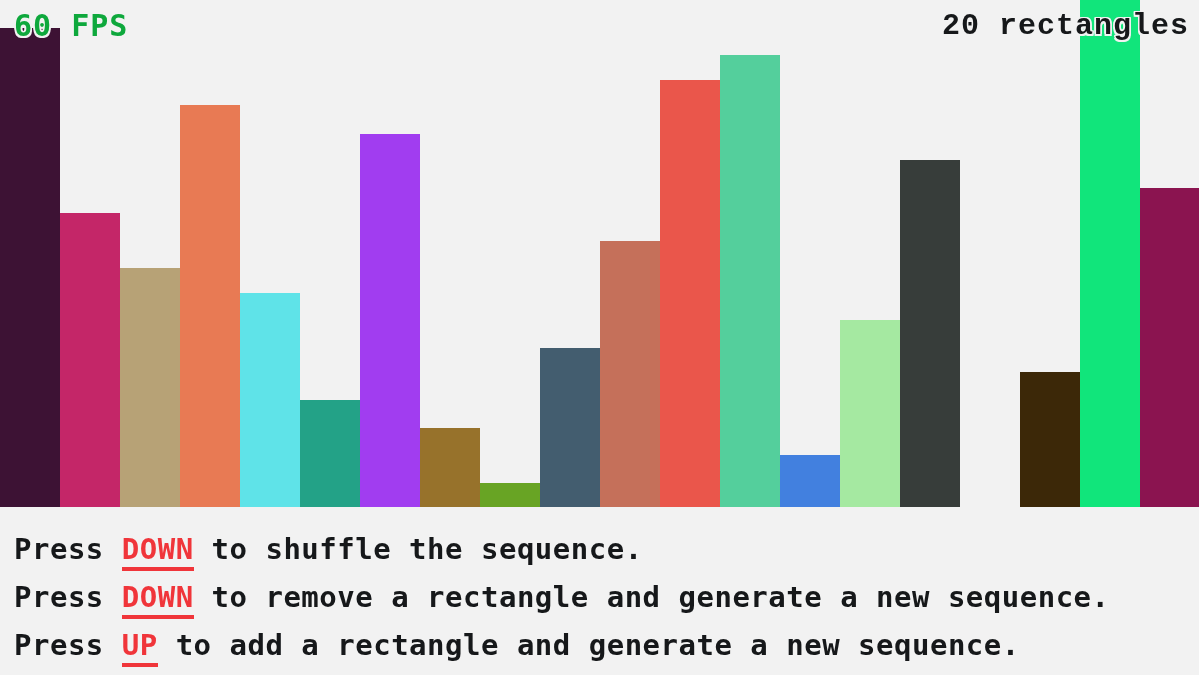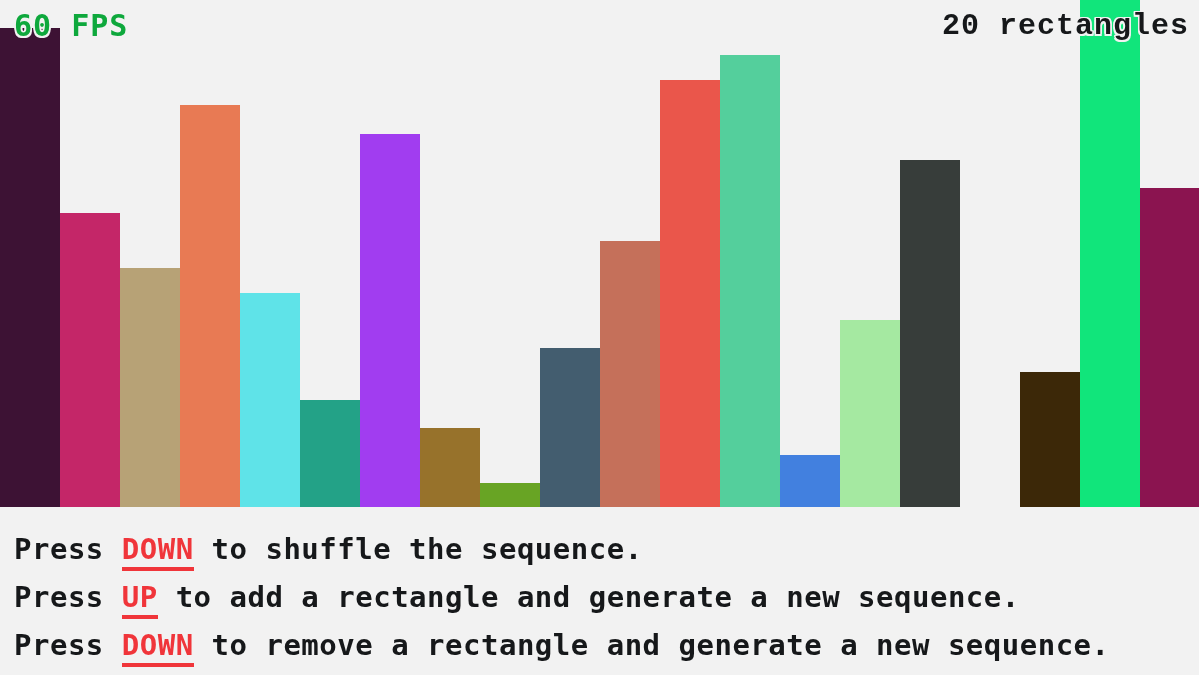--- a/index.html
+++ b/index.html
@@ -116,17 +116,17 @@
       <div class="bar" style="left: 1080px; width: 60px; height: 509px; background: rgb(17, 229, 123);"></div>
       <div class="bar" style="left: 1140px; width: 60px; height: 319px; background: rgb(139, 20, 80);"></div>
     </div>
 
   <div id="fps-counter">60 FPS</div>
 
   <div id="rect-count">20 rectangles</div>
 
   <div id="instructions">
       <div class="instr-line"><span>Press </span><span class="key">DOWN</span><span> to shuffle the sequence.</span></div>
+      <div class="instr-line"><span>Press </span><span class="key">DOWN</span><span> to remove a rectangle and generate a new sequence.</span></div>
       <div class="instr-line"><span>Press </span><span class="key">UP</span><span> to add a rectangle and generate a new sequence.</span></div>
-      <div class="instr-line"><span>Press </span><span class="key">DOWN</span><span> to remove a rectangle and generate a new sequence.</span></div>
     </div>
 
 </div>
 
 </body></html>

